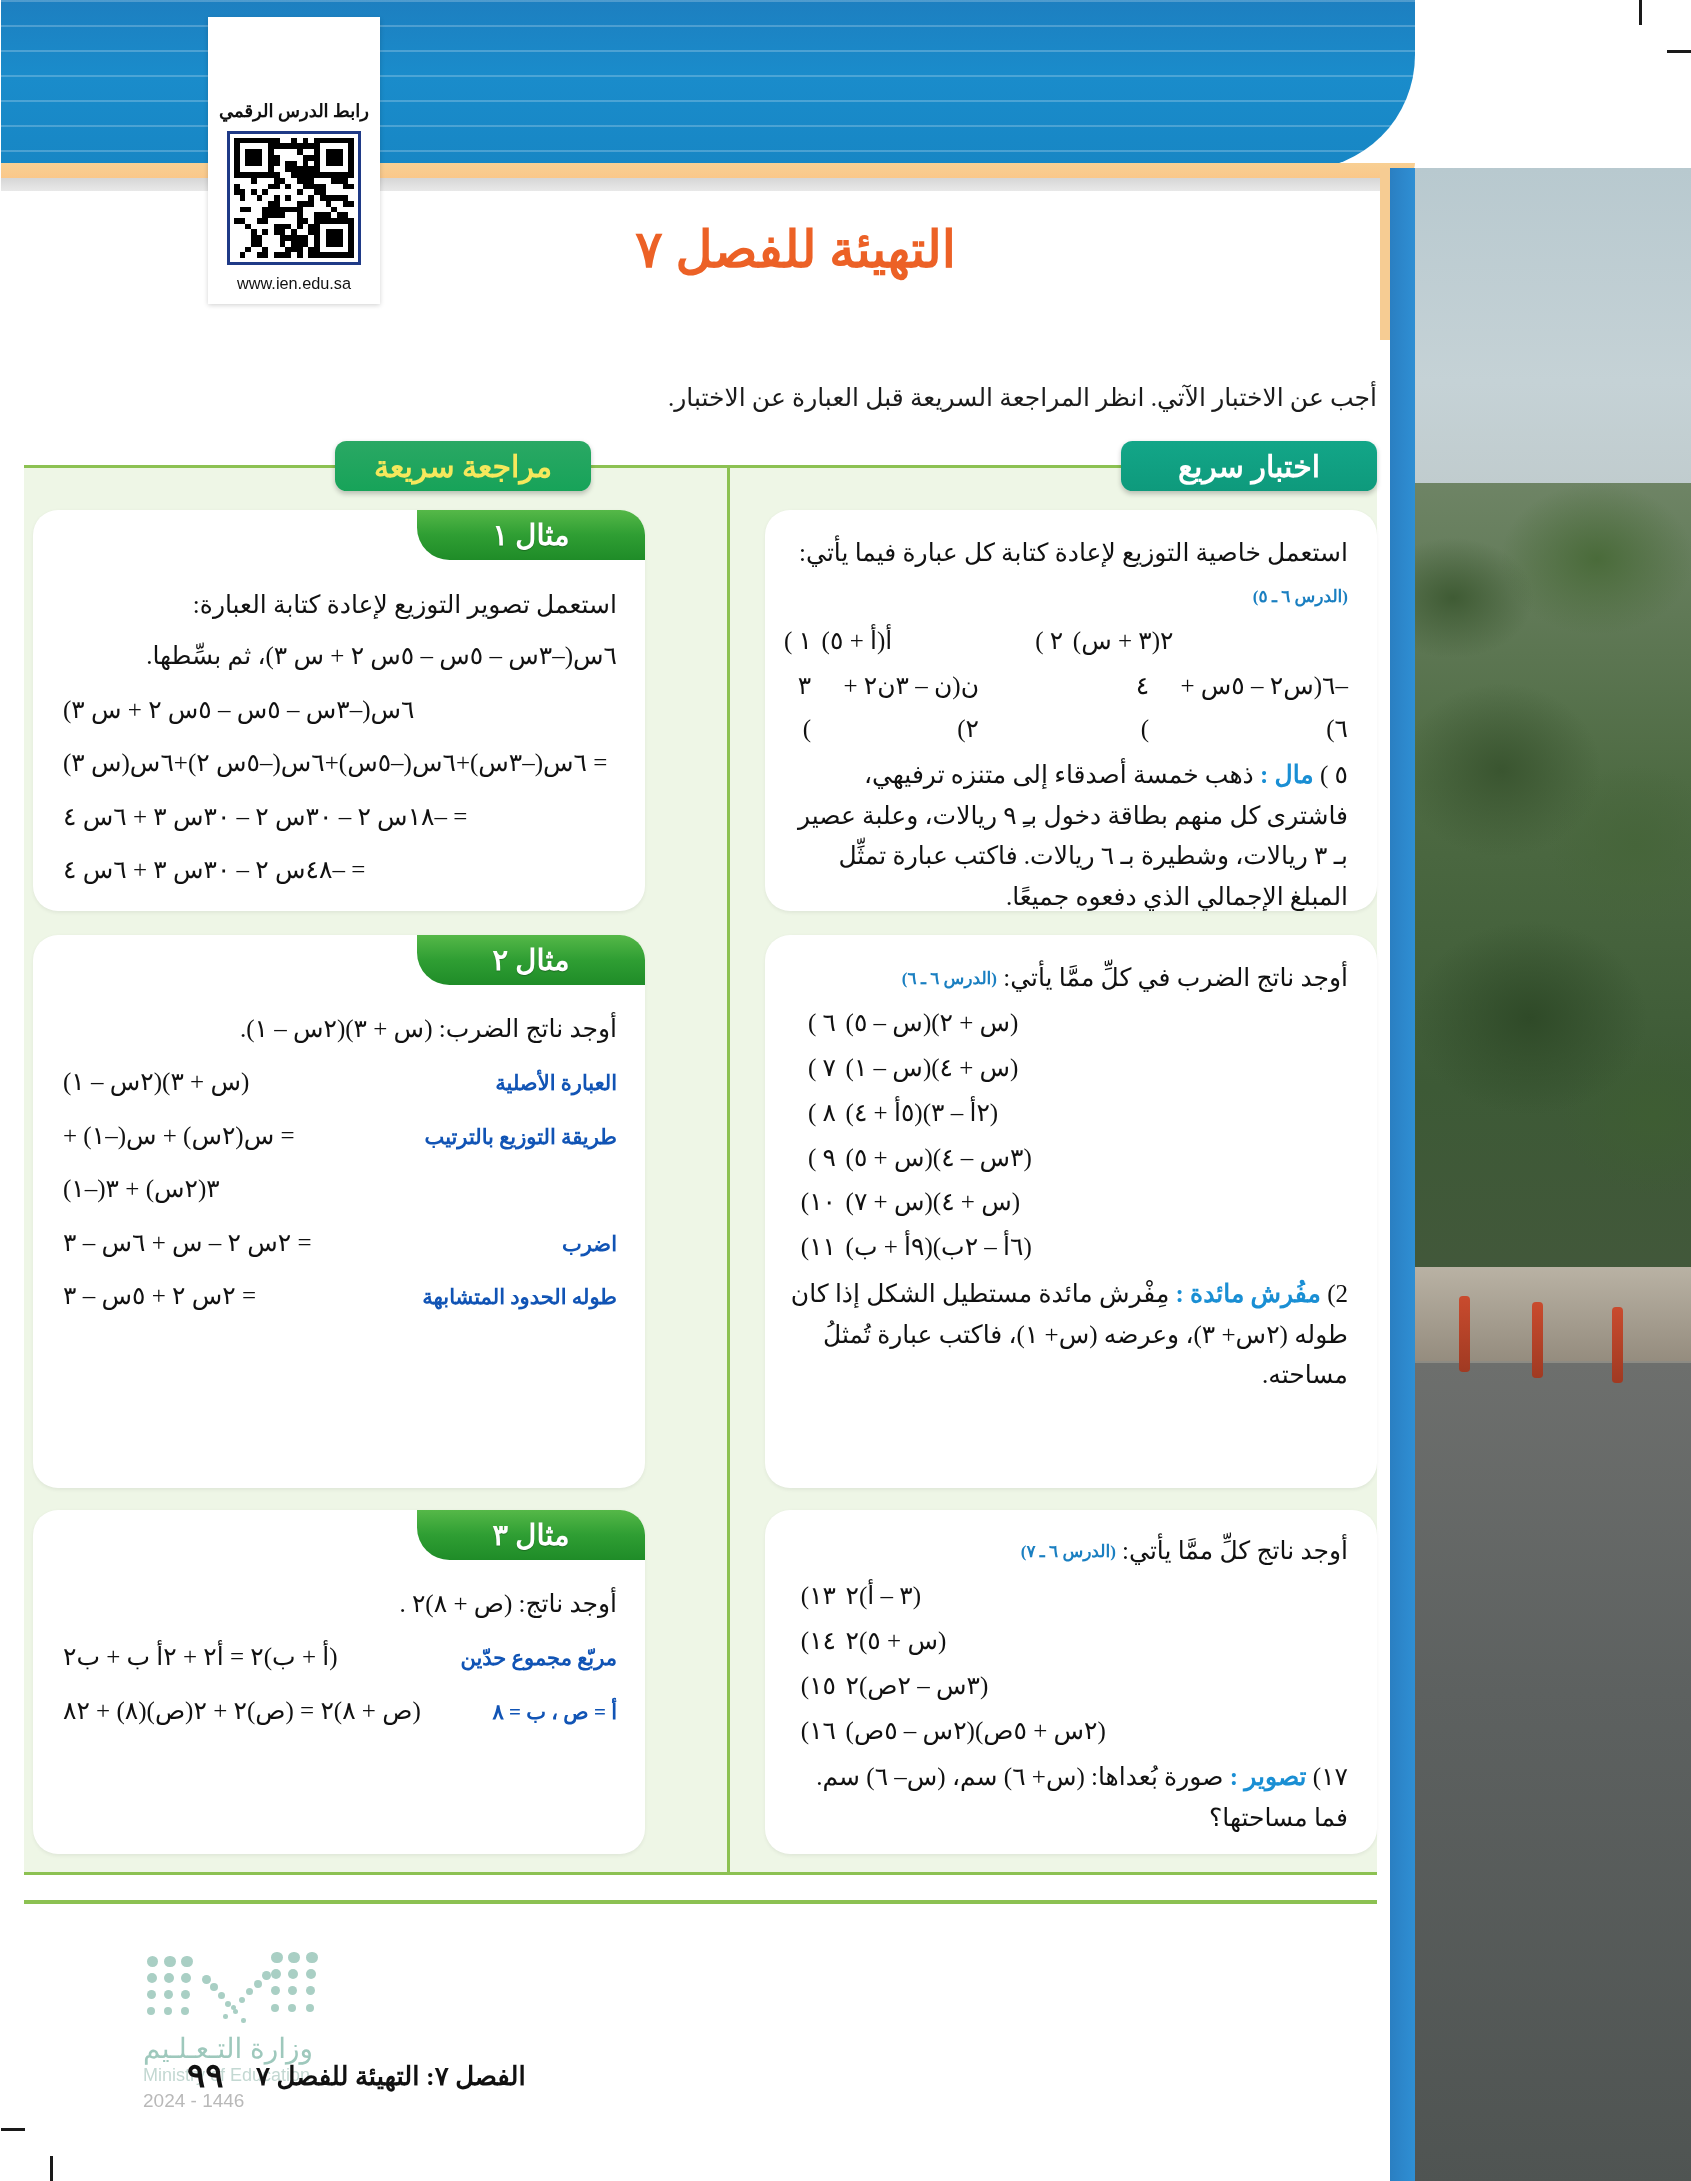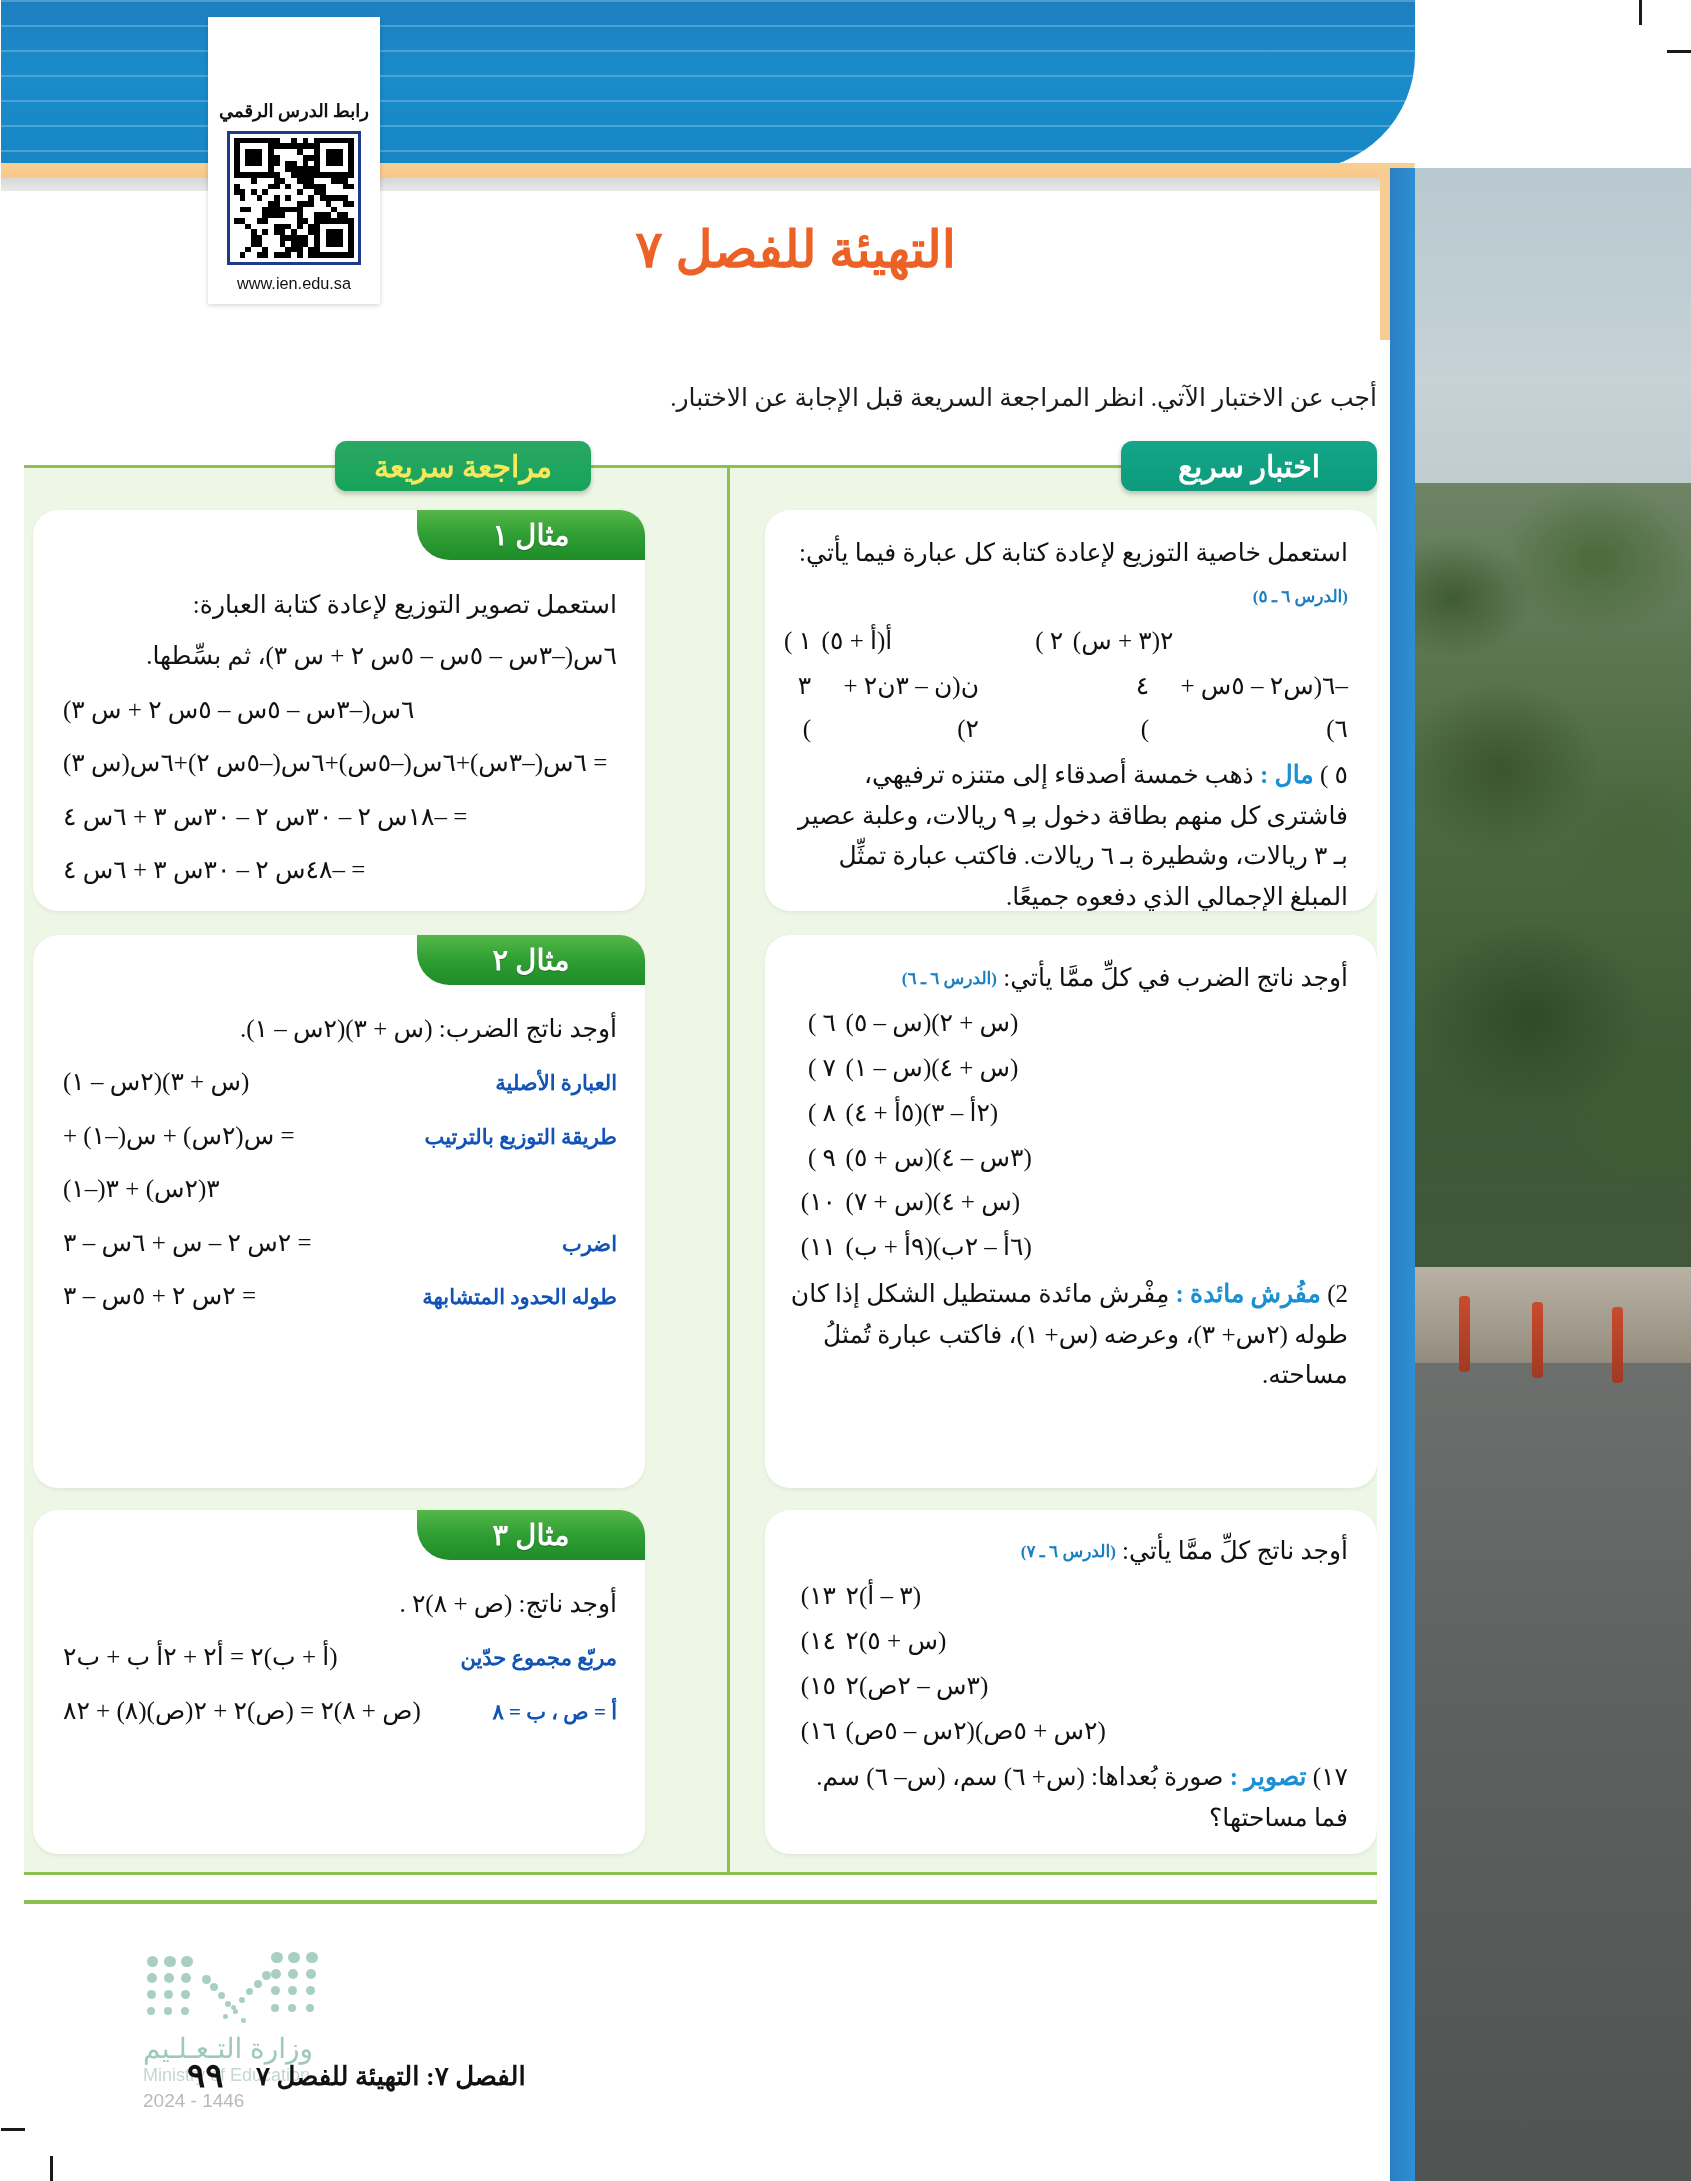--- a/index.html
+++ b/index.html
@@ -799,21 +799,21 @@
         <i style="background: transparent;"></i>
         <i></i>
         <i style="background: transparent;"></i>
       </div>
   </div>
   <div class="qr-url">www.ien.edu.sa</div>
 </div>
 
 <div class="page-title">التهيئة للفصل ٧</div>
 
-<div class="intro">أجب عن الاختبار الآتي. انظر المراجعة السريعة قبل الإجابة عن الاختبار.</div>
+<div class="intro">أجب عن الاختبار الآتي. انظر المراجعة السريعة قبل العبارة عن الاختبار.</div>
 
 <div class="content-frame"></div>
 <div class="col-divider"></div>
 
 <div class="pill pill-quiz">اختبار سريع</div>
 <div class="pill pill-review">مراجعة سريعة</div>
 
 <div class="card qcard1"></div>
 <div class="card qcard2"></div>
 <div class="card qcard3"></div>

